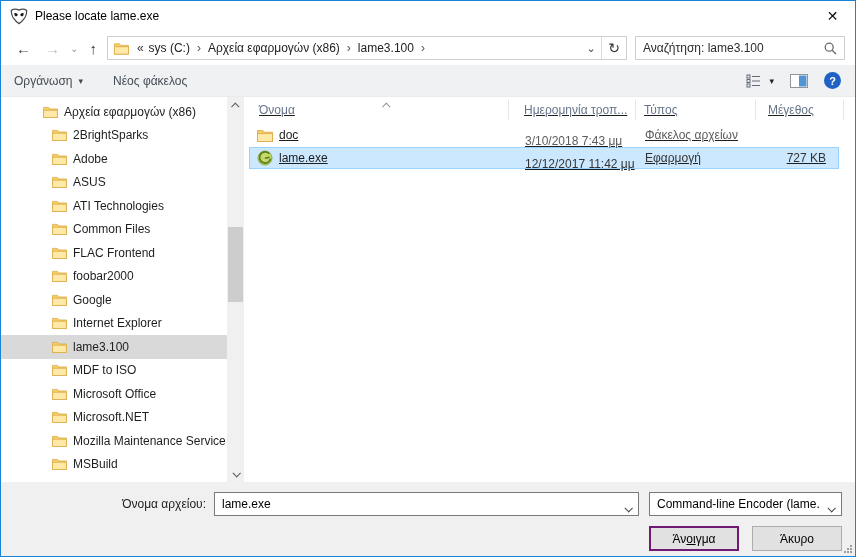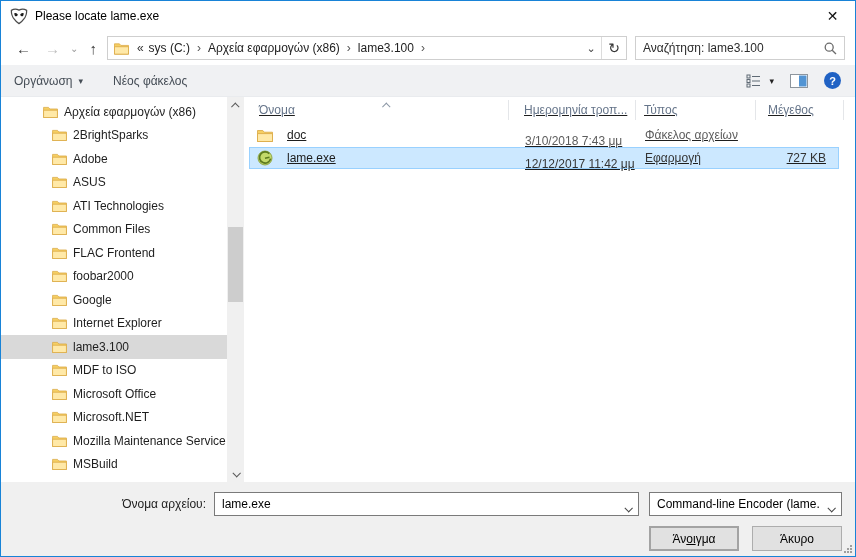--- a/index.html
+++ b/index.html
@@ -62,42 +62,42 @@
   .fl-header { display:flex; height:26px; align-items:center; color:#66758a; position:relative; }
   .fl-h { height:20px; line-height:20px; border-right:1px solid #e4e6e9; }
   .h-name { width:265px; padding-left:15px; }
   .h-date { width:127px; padding-left:15px; }
   .h-type { width:120px; padding-left:8px; }
   .h-size { width:88px; padding-left:12px; }
   .sort-caret { position:absolute; top:1px; left:140px; }
   .sort-caret .chev { border-color:#8b97a5; }
   .fl-row { width:590px; height:22px; margin:1px 0 1px 5px; display:flex; align-items:center; border:1px solid transparent; }
   .fl-row.selected { background:#cce8ff; border-color:#99d1ff; }
-  .c-name { width:260px; display:flex; align-items:center; gap:14px; padding-left:7px; color:#1b1b1b; }
+  .c-name { width:260px; display:flex; align-items:center; gap:6px; padding-left:7px; color:#1b1b1b; }
   .c-date { width:127px; padding-left:15px; color:#5c5c5c;margin-top:12px; }
   .c-type { width:120px; padding-left:8px; color:#5c5c5c; }
   .c-size { width:75px; text-align:right; padding-right:6px; color:#5c5c5c; }
   .fl-row.selected .c-date, .fl-row.selected .c-type, .fl-row.selected .c-size { color:#333; }
   .fl-row svg { flex:none; }
   
   .bottombar { height:76px; background:#f0f0f0; padding-top:10px; }
   .bb-row1 { display:flex; align-items:center; }
   .fname-label { width:213px; text-align:right; padding-right:8px; color:#1e1e1e; }
   .fname-input { flex:1; height:24px; background:#fff; border:1px solid #7a7a7a; position:relative;
     display:flex; align-items:center; padding:0 22px 0 7px; }
   .fname-input .val { color:#000; }
   .combo-chev { position:absolute; right:7px; top:8px; }
   .combo-chev .chev { border-color:#444; }
   .ftype-combo { width:193px; height:24px; margin-left:10px; margin-right:13px; background:#fff;
     border:1px solid #7a7a7a; position:relative; display:flex; align-items:center; padding:0 20px 0 7px; }
   .ftype-combo .val { white-space:nowrap; overflow:hidden; color:#000; }
   .bb-row2 { display:flex; justify-content:flex-end; gap:13px; padding-right:13px; margin-top:10px; }
   .btn { width:90px; height:25px; background:#e1e1e1; border:1px solid #adadad; font-size:12px; color:#000;
     display:flex; align-items:center; justify-content:center; font-family:"Liberation Sans", sans-serif; }
-  .btn.default { border:2px solid #a3a3a3; }
+  .btn.default { border:2px solid #701a75; }
   .btn u { text-decoration:underline; }
   .grip { position:absolute; right:2px; bottom:2px; }
 </style>
 </head>
 <body>
 
 <div class="window">
 
   <div class="titlebar">
     <svg class="app-icon" viewBox="0 0 16 16">

